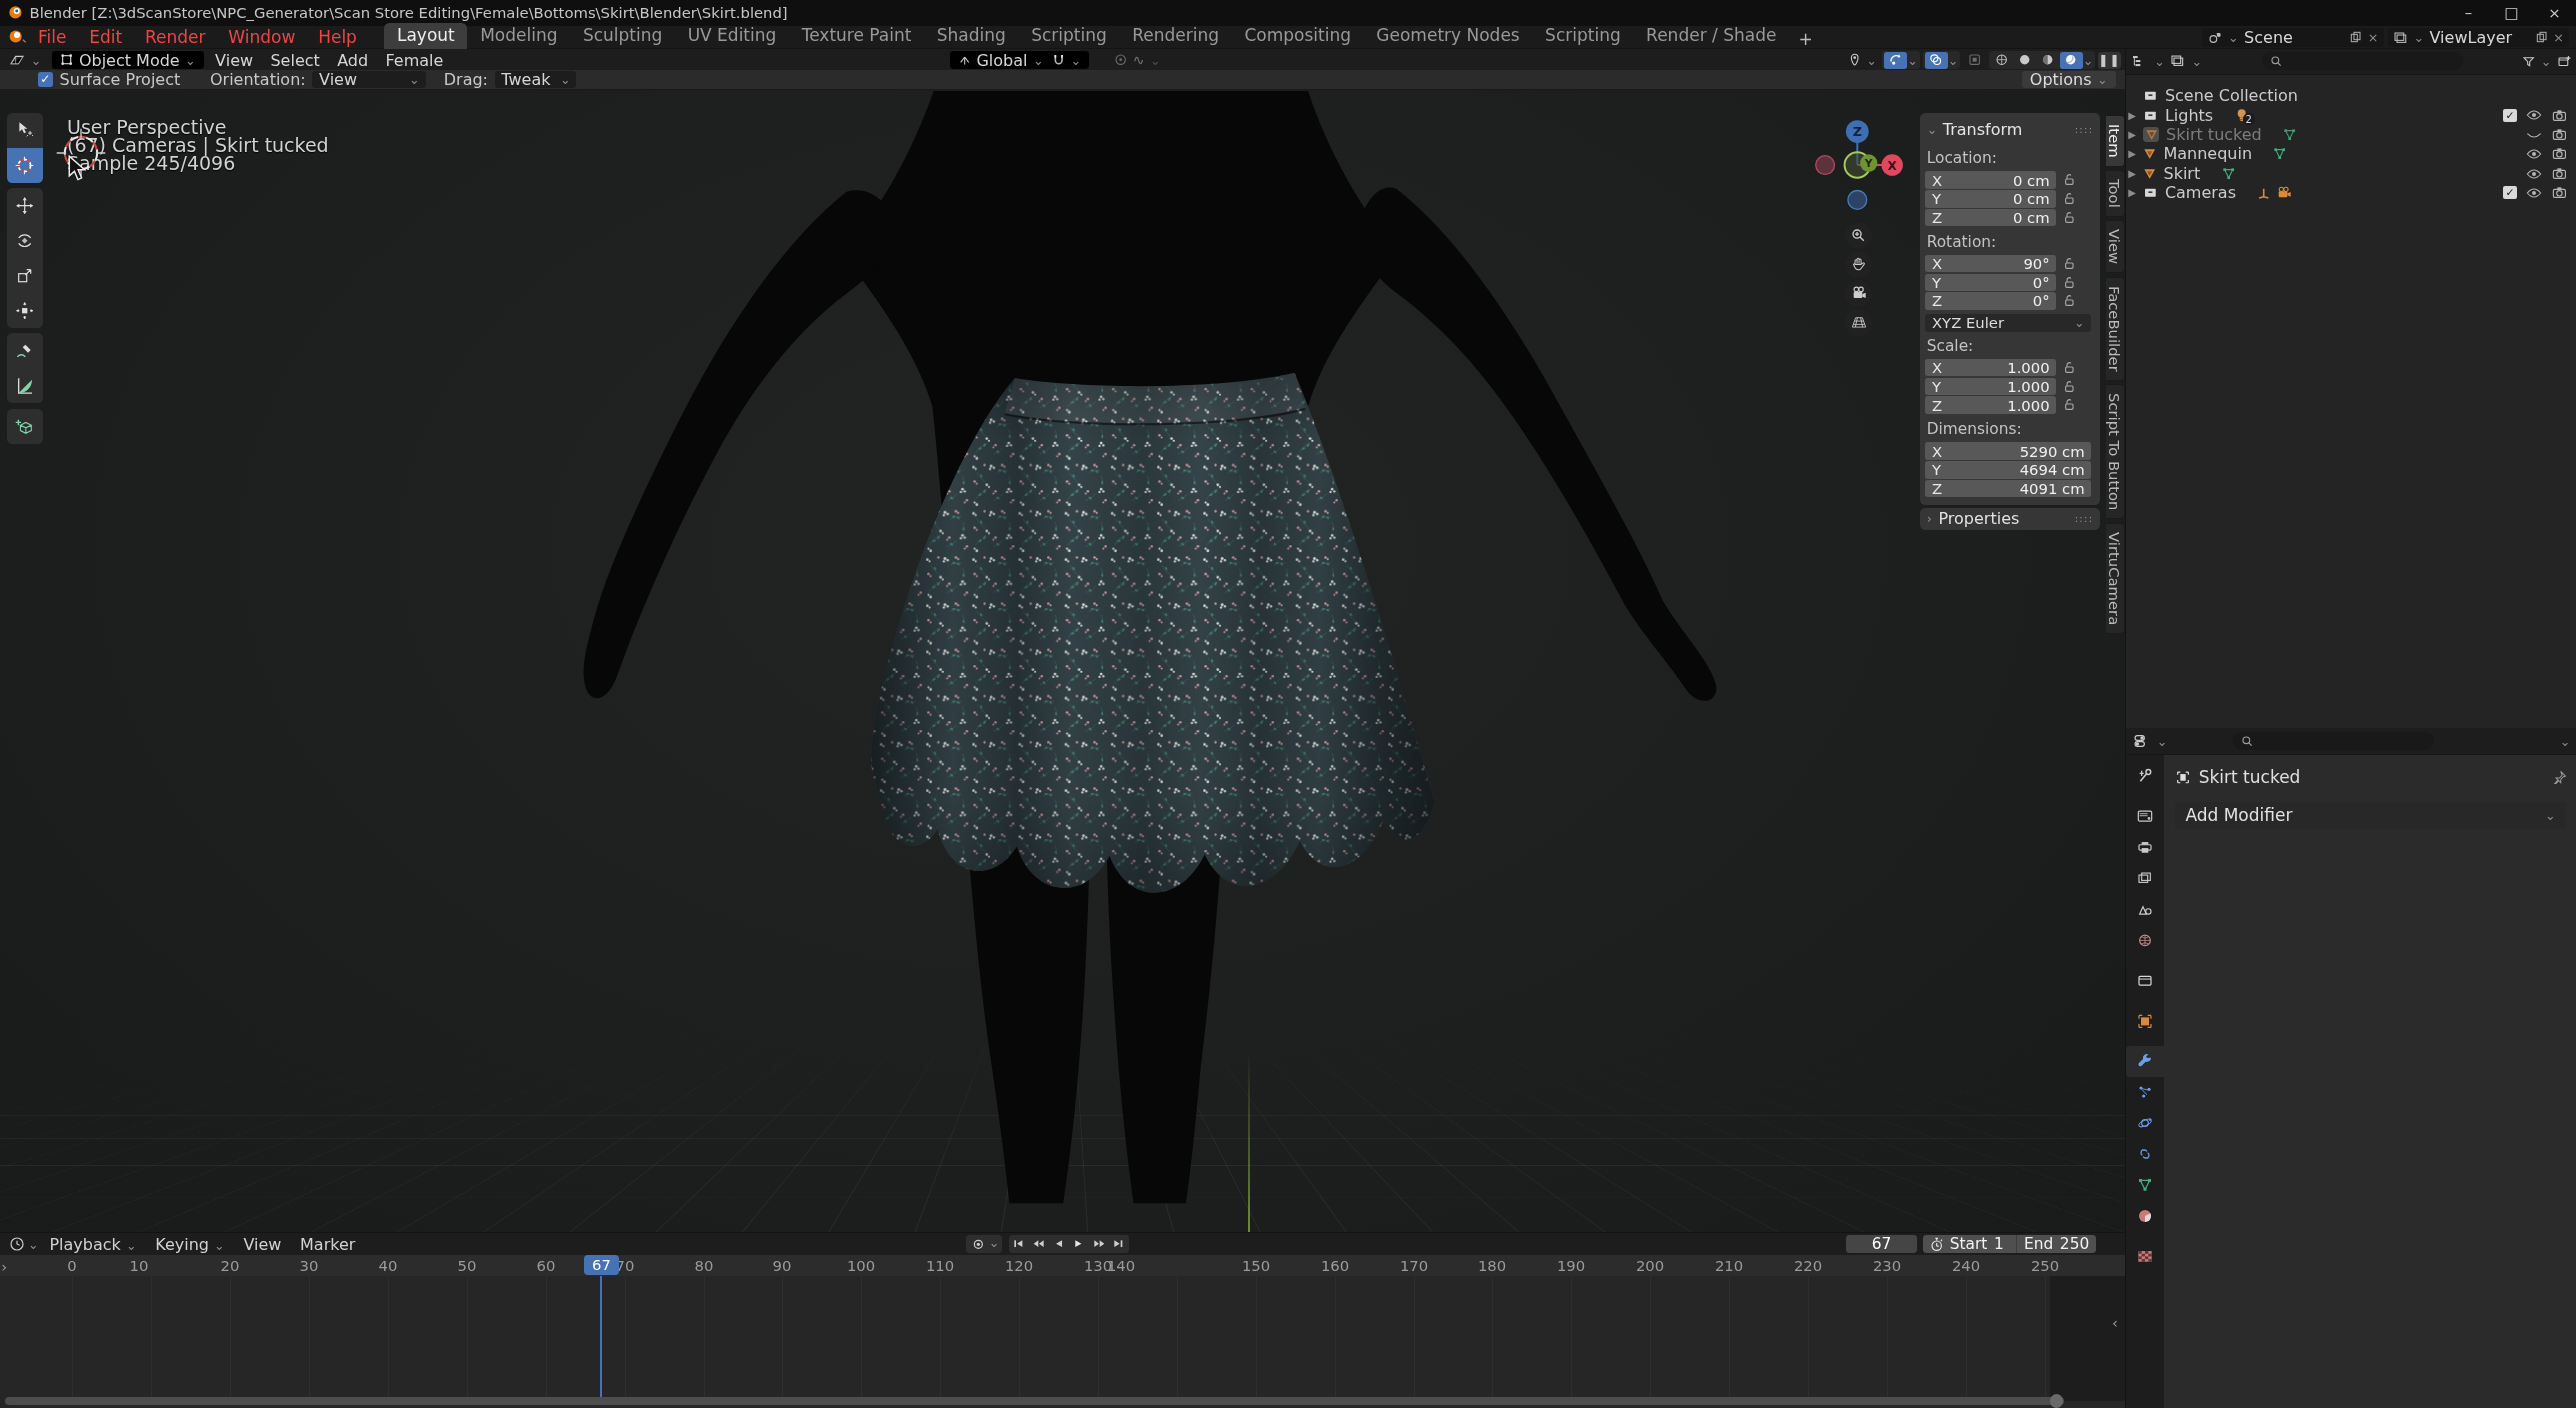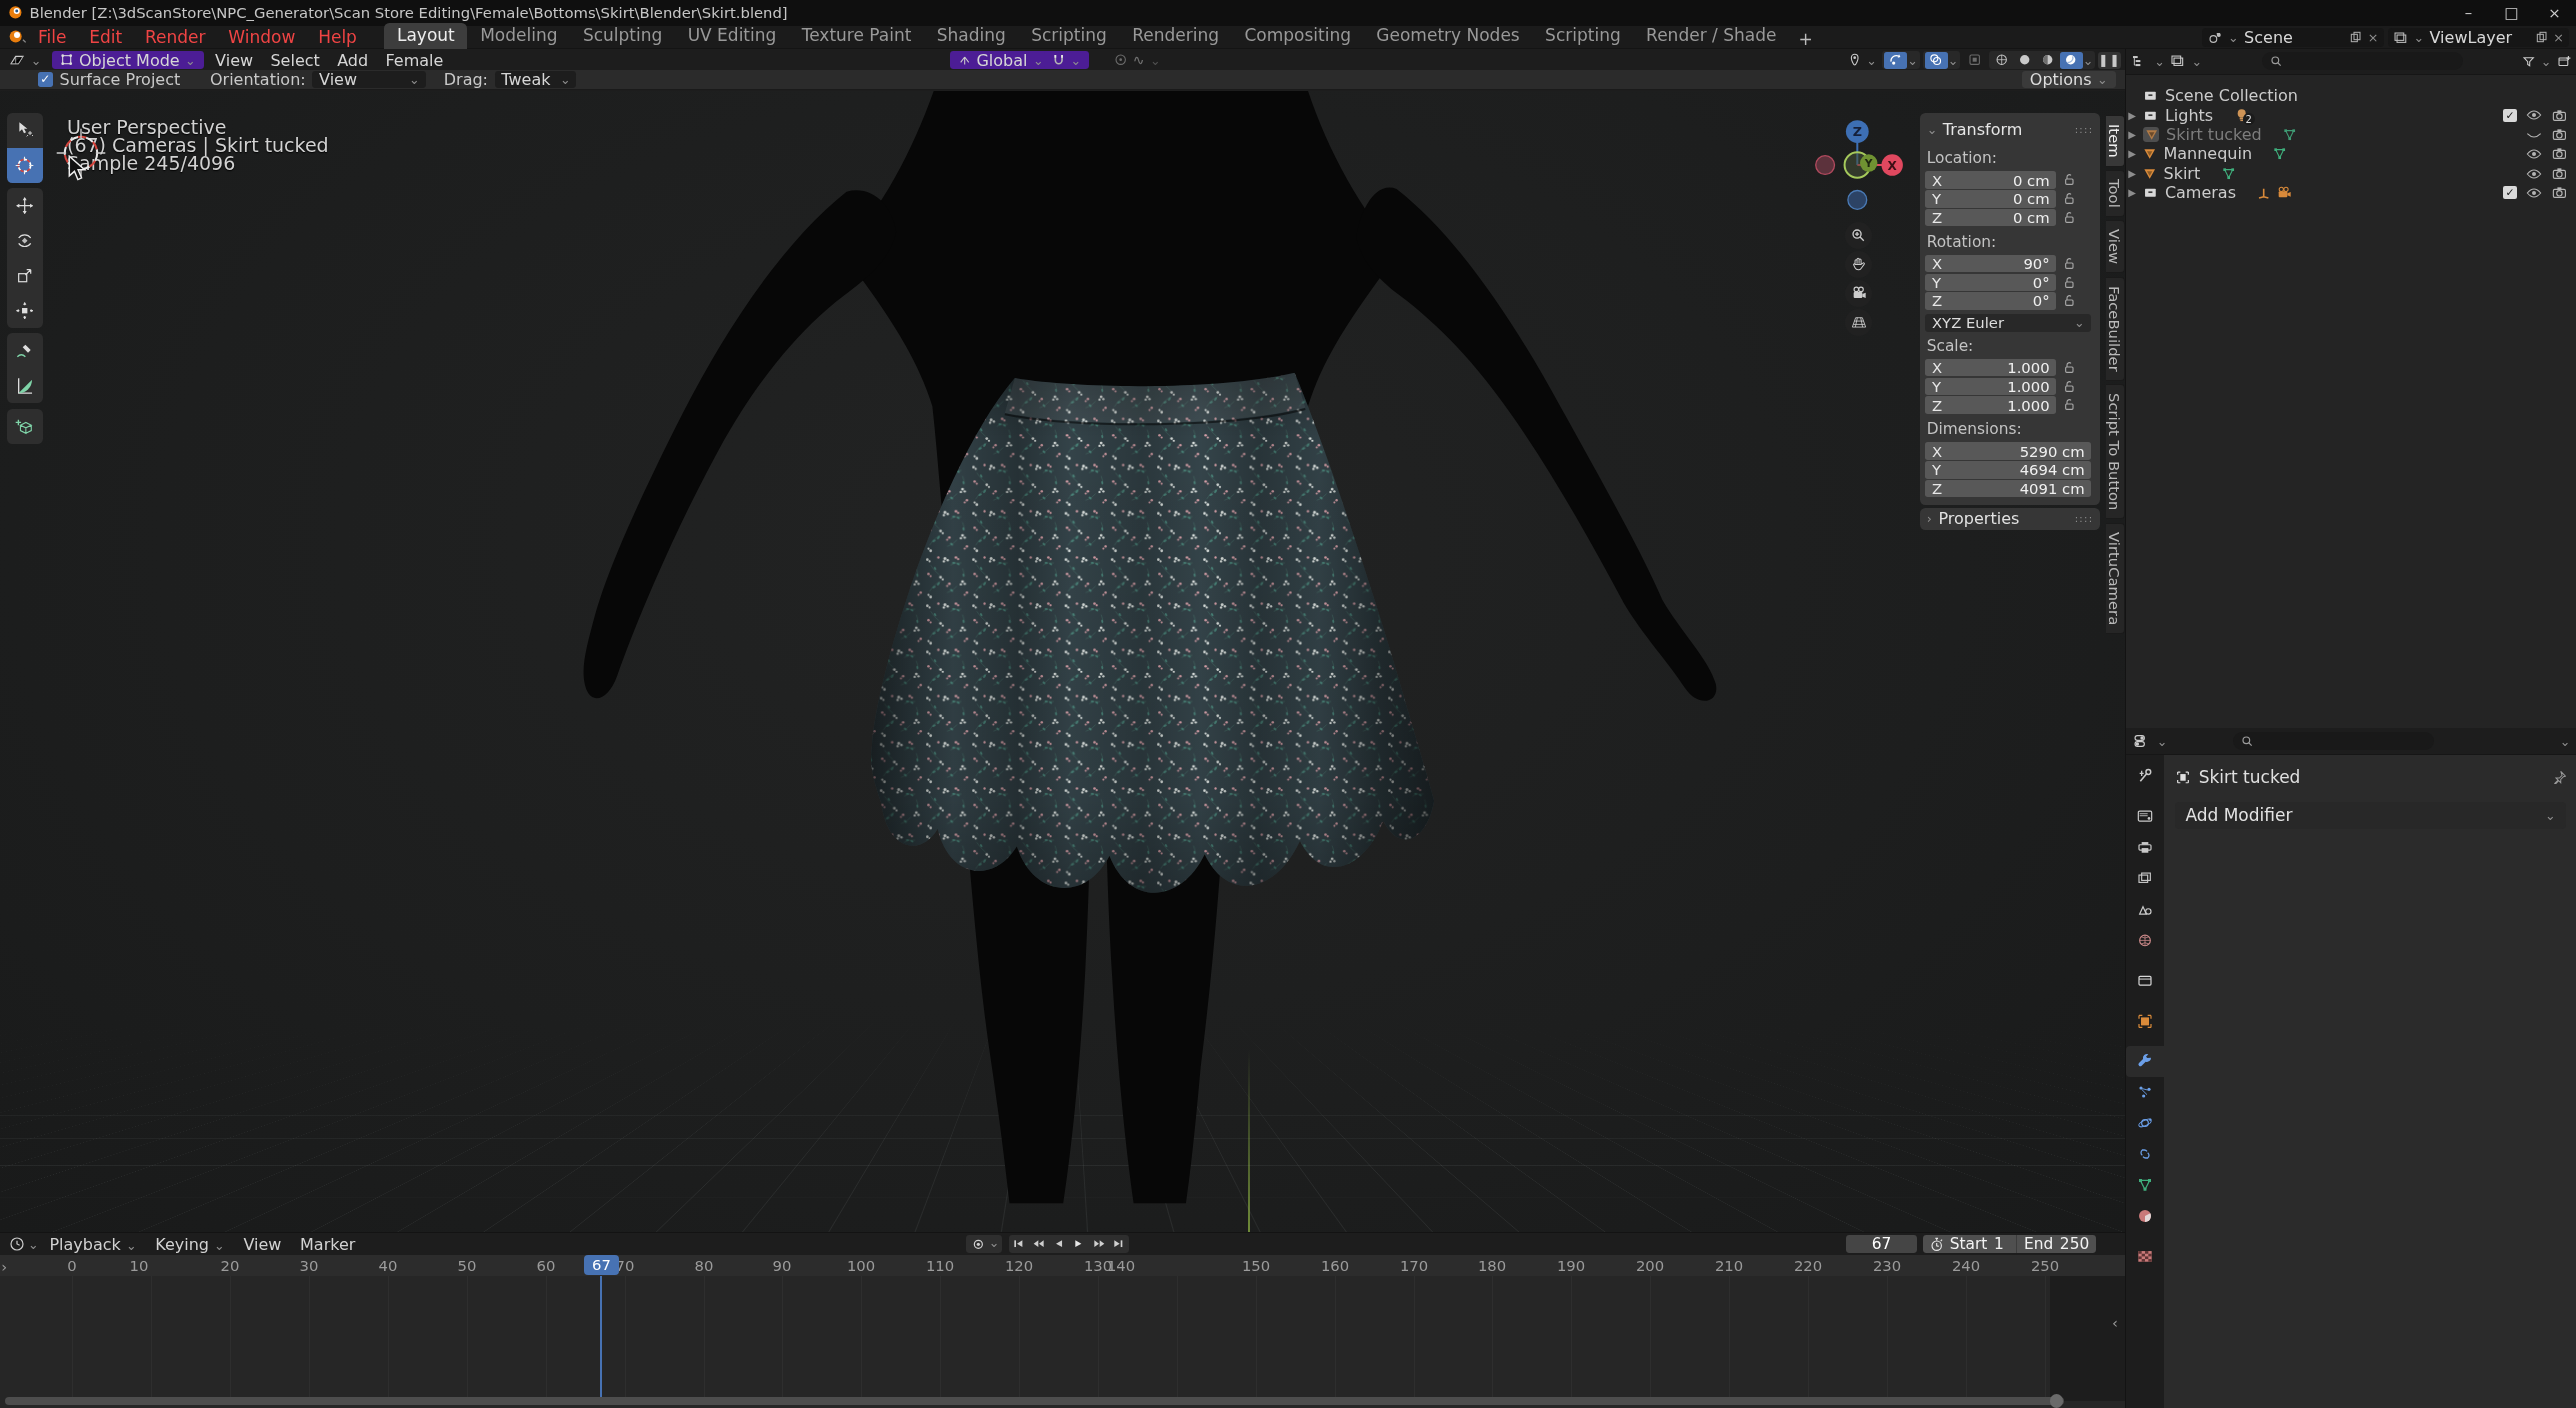--- a/index.html
+++ b/index.html
@@ -23,21 +23,21 @@
 #tabs .wtab.active { background:#3d3d3d; color:#eee; }
 #tabs .plus { padding:0 9.4px; color:#bbb; }
 #scenesel { position:absolute; right:0; top:0; height:23.5px; display:flex; align-items:center; gap:4px; padding-right:6.7px; }
 .sel-group { display:flex; align-items:center; background:#161616; border-radius:4px; height:19px; padding:0 5.4px; gap:5.4px; }
 .sel-group .txt { font-size:16px; color:#d8d8d8; min-width:101px; }
 .mini { color:#8f8f8f; font-size:12.7px; }
 
 
 #vph { position:absolute; top:50px; left:0; width:2125px; height:21px; background:#1d1d1d; display:flex; align-items:center; border-bottom:0.7px solid #161616;}
 #vph .hbtn { display:flex; align-items:center; gap:5.4px; padding:0 8px; height:18px; font-size:16px; color:#d6d6d6; }
-#vph .boxed { background:#4c1d95; border-radius:3.4px; margin:0 2.7px; }
+#vph .boxed { background:#000000; border-radius:3.4px; margin:0 2.7px; }
 #vph .menu { padding:0 8.7px; font-size:16px; color:#d6d6d6; }
 #vph-right { margin-left:auto; display:flex; align-items:center; gap:2.7px; padding-right:4px; }
 .pill-group { display:flex; align-items:center; background:#282828; border-radius:3.4px; height:18px; padding:0 2px; }
 .pill { width:23px; height:17px; display:flex; align-items:center; justify-content:center; border-radius:2.7px; color:#c9c9c9; }
 .pill.on { background:#4772b3; color:#fff; }
 .dim { opacity:.45; }
 
 
 #topts { position:absolute; top:70px; left:0; width:2125px; height:20px; background:#2b2b2b; display:flex; align-items:center; gap:6.7px; padding-left:38px; font-size:16px; border-bottom:0.7px solid #1a1a1a; }
 .cbx { width:14.8px; height:14.8px; background:#4772b3; border-radius:2.7px; color:#fff; font-size:12px; display:flex; align-items:center; justify-content:center; }

